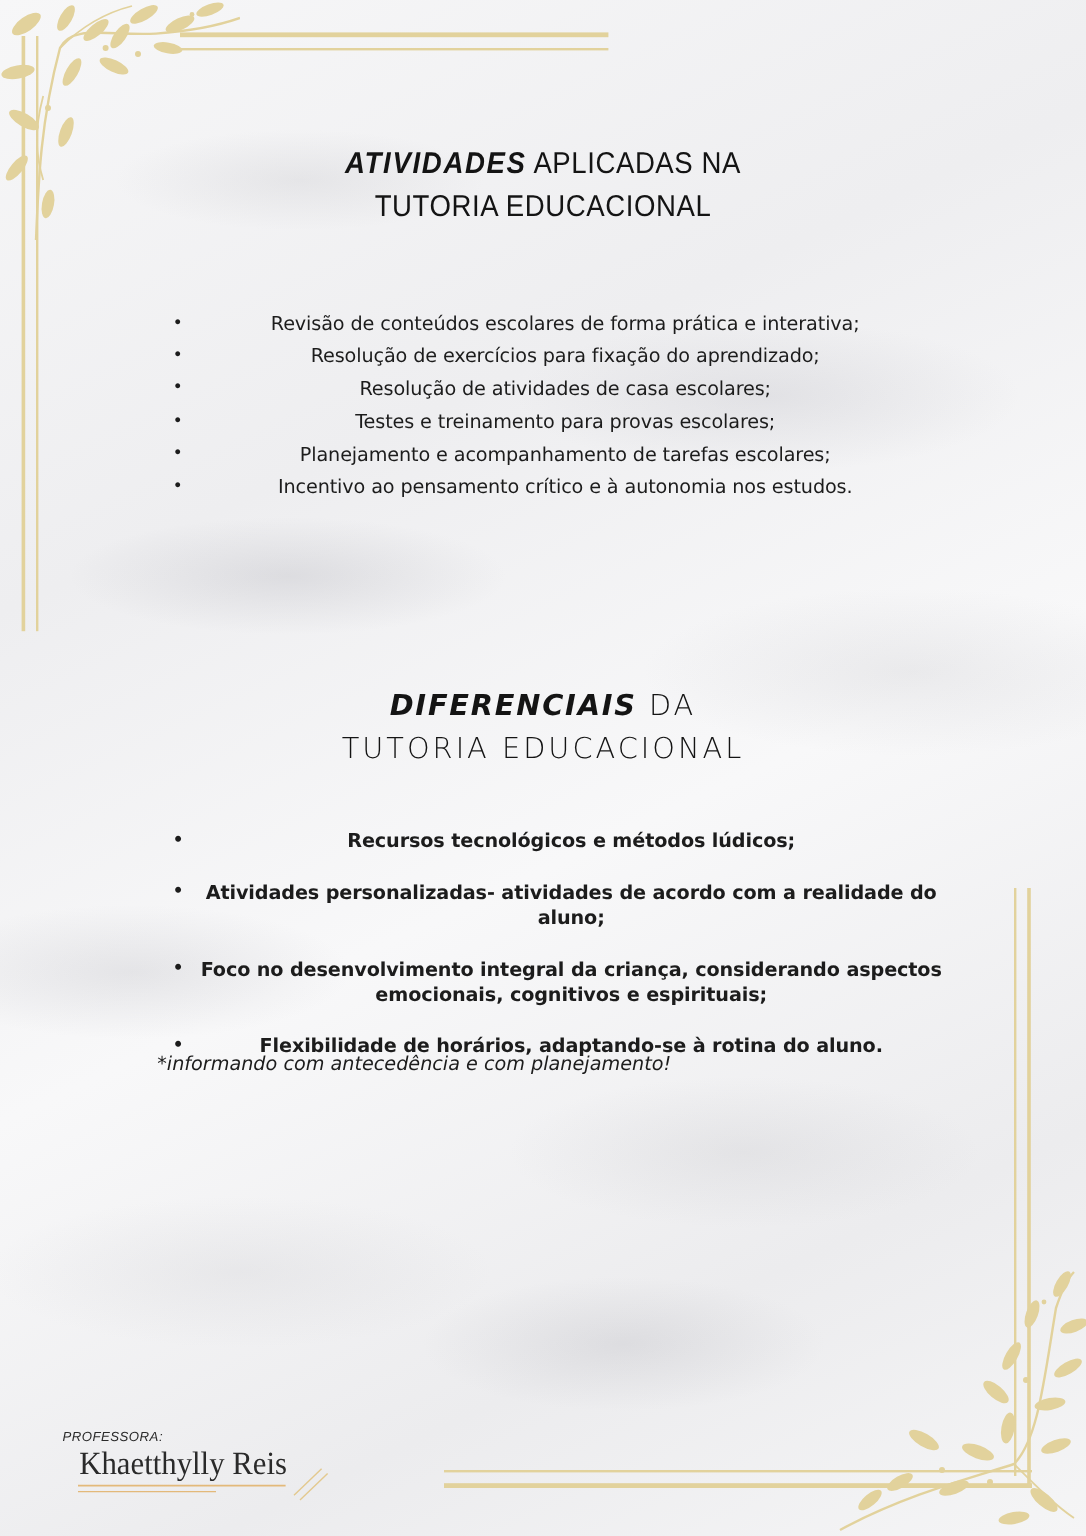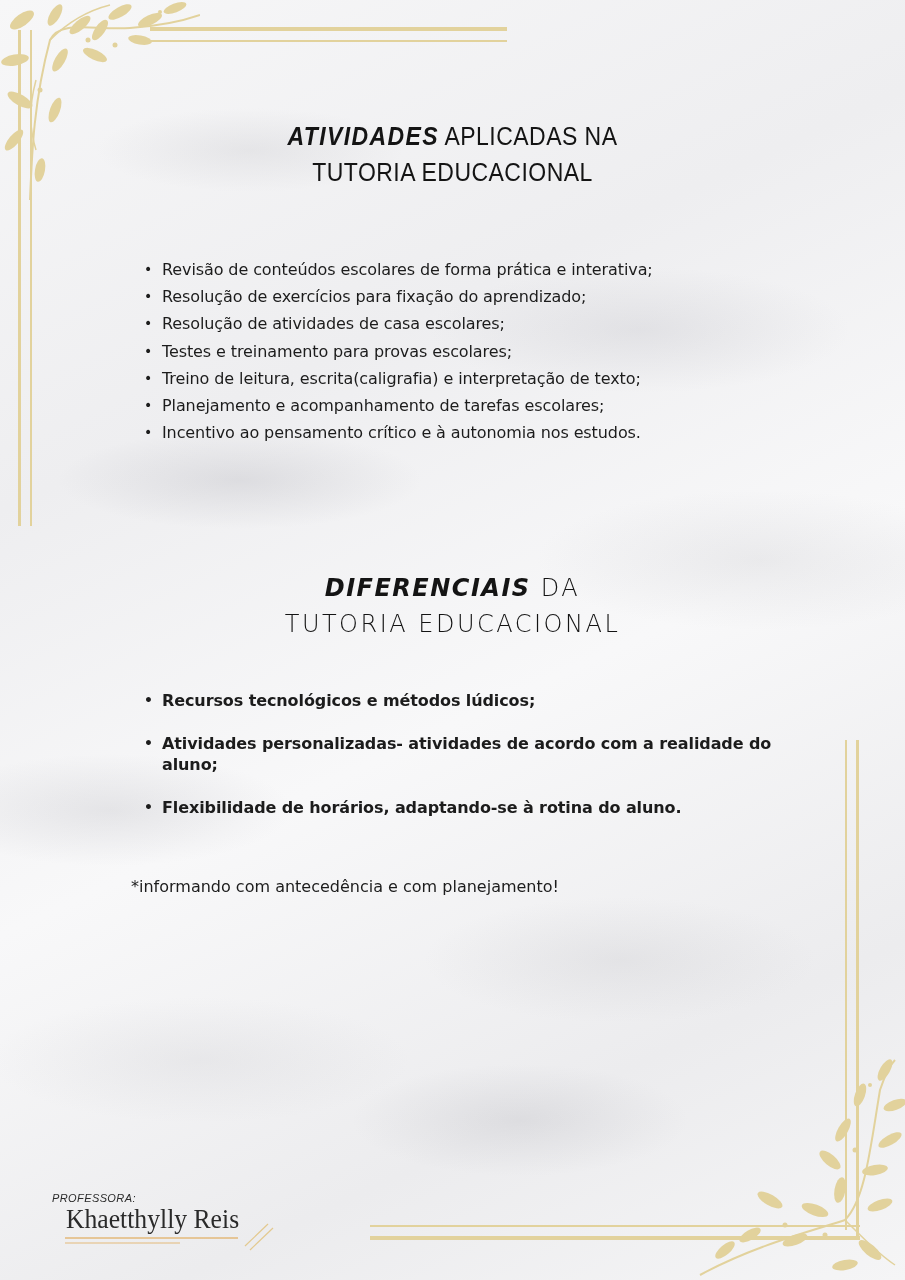--- a/index.html
+++ b/index.html
@@ -25,30 +25,31 @@
       color: #141414;
     }
     .h1 { top: 118px; font-family: "Liberation Sans", sans-serif; font-size: 25px; line-height: 36px; letter-spacing: 0.5px; transform: scaleX(0.92); }
     .h1 .strong, .h2 .strong { font-weight: bold; font-style: italic; letter-spacing: 1.5px; }
     .h2 { top: 570px; font-family: "DejaVu Sans", sans-serif; font-size: 24px; line-height: 36px; letter-spacing: 2.5px; font-weight: 300; }
 
     ul.list { position: absolute; margin: 0; padding: 0; list-style: none; }
     ul.list li {
       position: relative; padding-left: 22px; font-size: 16px; color: #1c1c1c;
       font-family: "DejaVu Sans", sans-serif;
+      text-align: center;
     }
     ul.list li::before {
       content: "•"; position: absolute; left: 4px; top: 0; font-size: 14px;
     }
     .list1 { left: 140px; top: 256px; width: 640px; }
     .list1 li { line-height: 27.2px; letter-spacing: -0.1px; }
     .list2 { left: 140px; top: 690px; width: 650px; }
     .list2 li { line-height: 21px; margin-bottom: 22px; letter-spacing: -0.1px; font-weight: bold; }
     .note {
-      position: absolute; left: 131px; top: 877px; font-size: 16px; 
+      position: absolute; left: 131px; top: 877px; font-size: 16px; font-style: italic;
       font-family: "DejaVu Sans", sans-serif; color: #1c1c1c;
     }
     .prof-label {
       position: absolute; left: 52px; top: 1192px; font-size: 11px; letter-spacing: 0.4px;
       font-family: "Liberation Sans", sans-serif; color: #2a2a2a; font-style: italic;
     }
     .prof-name {
       position: absolute; left: 66px; top: 1204px; font-size: 27px; letter-spacing: 0px;
       font-family: "Liberation Serif", serif; color: #2a2a2a; font-weight: normal;
       transform: scaleX(0.95); transform-origin: left;
@@ -124,33 +125,33 @@
 <div class="heading h1">
   <div><span class="strong">ATIVIDADES</span><span> APLICADAS NA</span></div>
   <div>TUTORIA EDUCACIONAL</div>
 </div>
 
 <ul class="list list1">
   <li>Revisão de conteúdos escolares de forma prática e interativa;</li>
   <li>Resolução de exercícios para fixação do aprendizado;</li>
   <li>Resolução de atividades de casa escolares;</li>
   <li>Testes e treinamento para provas escolares;</li>
-  <li>Treino de leitura, escrita(caligrafia) e interpretação de texto;</li>
   <li>Planejamento e acompanhamento de tarefas escolares;</li>
   <li>Incentivo ao pensamento crítico e à autonomia nos estudos.</li>
 </ul>
 
 <div class="heading h2">
   <div><span class="strong">DIFERENCIAIS</span><span> DA</span></div>
   <div>TUTORIA EDUCACIONAL</div>
 </div>
 
 <ul class="list list2">
   <li>Recursos tecnológicos e métodos lúdicos;</li>
   <li>Atividades personalizadas- atividades de acordo com a realidade do aluno;</li>
+  <li>Foco no desenvolvimento integral da criança, considerando aspectos emocionais, cognitivos e espirituais;</li>
   <li>Flexibilidade de horários, adaptando-se à rotina do aluno.</li>
 </ul>
 
 <div class="note">*informando com antecedência e com planejamento!</div>
 
 <div class="prof-label">PROFESSORA:</div>
 <div class="prof-name">Khaetthylly Reis</div>
 <svg class="deco" width="230" height="40" viewBox="0 0 230 40" style="left:60px; top:1218px;">
   <line x1="5" y1="20" x2="178" y2="20" stroke="#e3b97a" stroke-width="1.5"></line>
   <line x1="5" y1="25" x2="120" y2="25" stroke="#e3b97a" stroke-width="1.2"></line>

